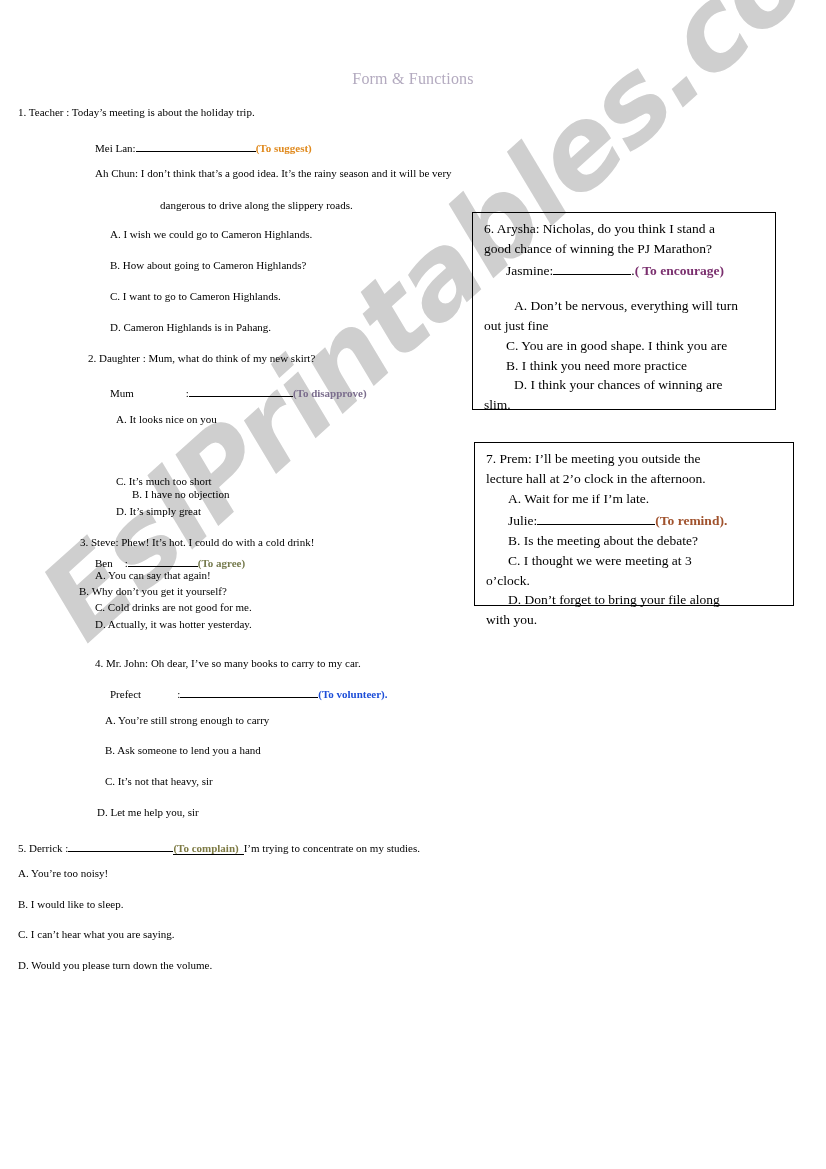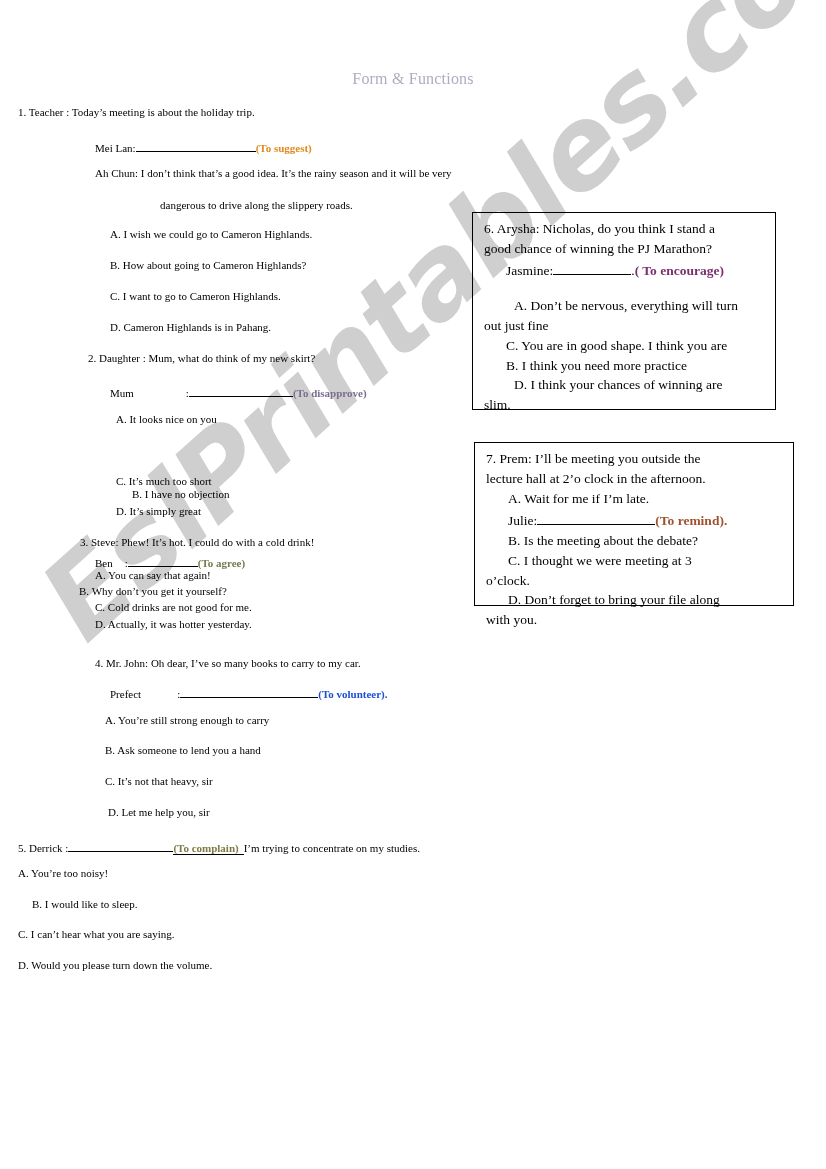--- a/index.html
+++ b/index.html
@@ -157,28 +157,28 @@
 
     <div class="blk" style="left:95px; top:658px;">4. Mr. John: Oh dear, I’ve so many books to carry to my car.</div>
 
     <div class="blk" style="left:110px; top:684px;">
       <span>Prefect</span><span style="display:inline-block;width:36px;"></span><span>:</span><span class="blank" style="width:138px;"></span><span class="fn fn-volunteer">(To volunteer).</span>
     </div>
 
     <div class="blk" style="left:105px; top:715px;">A. You’re still strong enough to carry</div>
     <div class="blk" style="left:105px; top:745px;">B. Ask someone to lend you a hand</div>
     <div class="blk" style="left:105px; top:776px;">C. It’s not that heavy, sir</div>
-    <div class="blk" style="left:108px; top:807px;">D. Let me help you, sir</div>
+    <div class="blk" style="left:97px; top:807px;">D. Let me help you, sir</div>
 
     <div class="blk" style="left:18px; top:838px;">
       <span>5. Derrick :</span><span class="blank" style="width:105px;"></span><span class="fn fn-complain">(To complain)</span><span class="fn-complain" style="display:inline-block;width:5px;">&nbsp;</span><span>I’m trying to concentrate on my studies.</span>
     </div>
 
     <div class="blk" style="left:18px; top:868px;">A. You’re too noisy!</div>
-    <div class="blk" style="left:32px; top:899px;">B. I would like to sleep.</div>
+    <div class="blk" style="left:18px; top:899px;">B. I would like to sleep.</div>
     <div class="blk" style="left:18px; top:929px;">C. I can’t hear what you are saying.</div>
     <div class="blk" style="left:18px; top:960px;">D. Would you please turn down the volume.</div>
 
     <div class="qbox" style="left:472px; top:212px; width:304px; height:198px;">
       <p class="nowrap">6.  Arysha:  Nicholas,  do  you  think  I  stand  a</p>
       <p>good chance of winning the PJ Marathon?</p>
       <p class="indent1">
         <span>Jasmine:</span><span class="blank" style="width:78px;"></span><span>.</span><span class="fn fn-encourage">( To encourage)</span>
       </p>
       <p class="spacer"></p>

